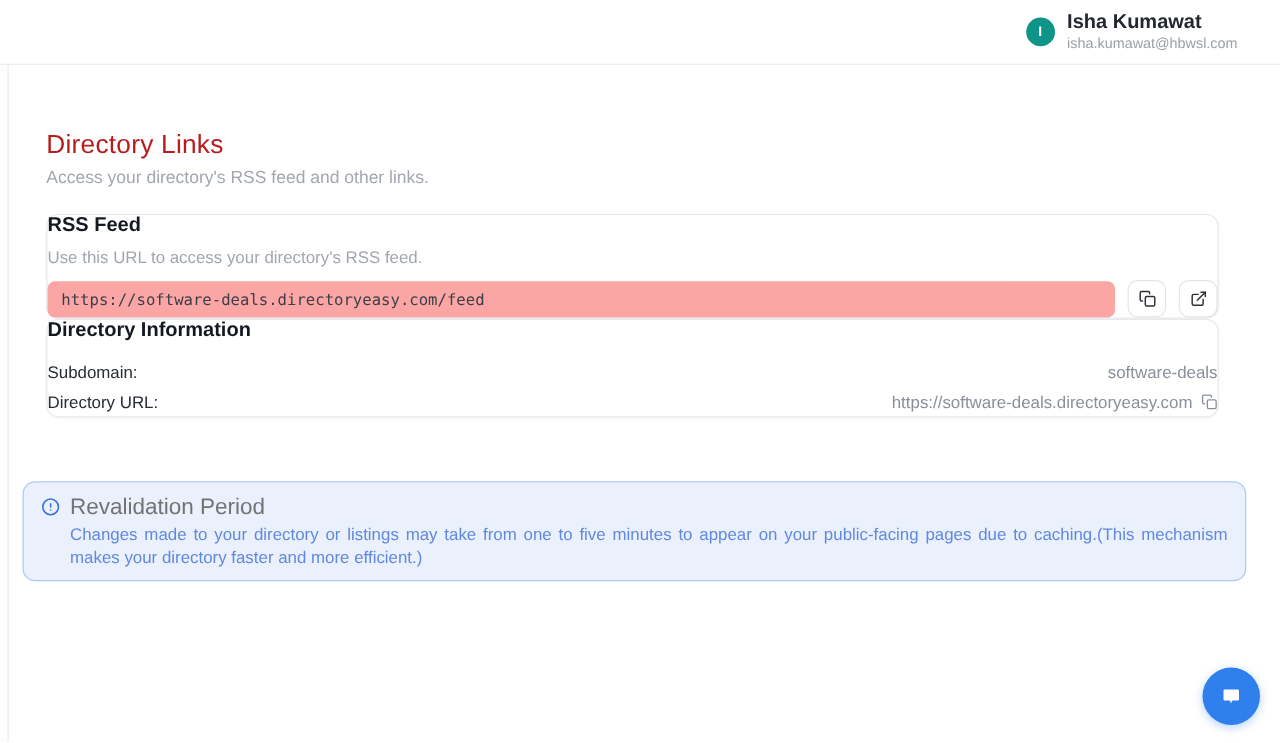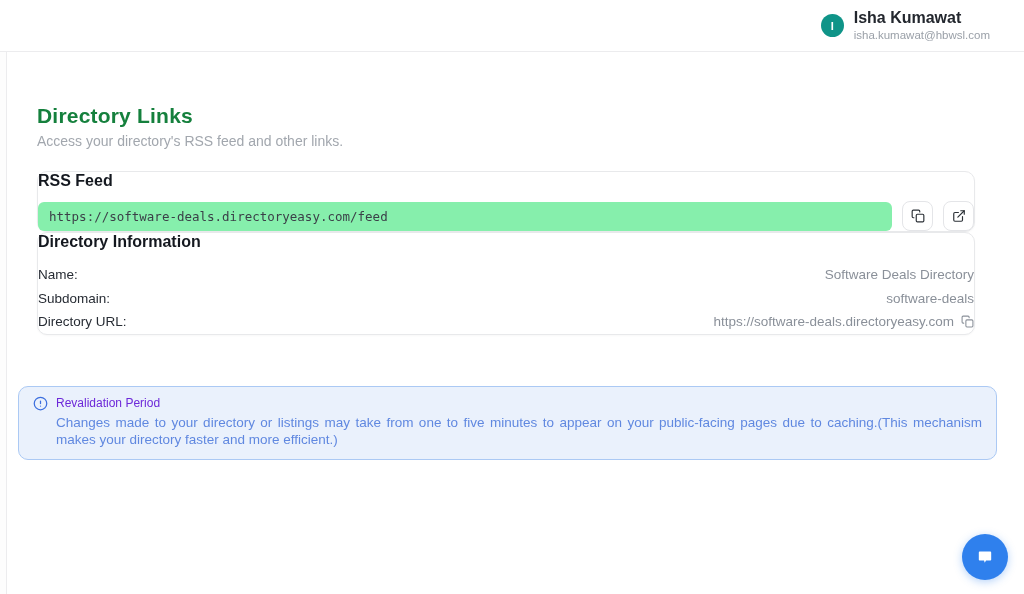--- a/index.html
+++ b/index.html
@@ -40,40 +40,40 @@
   .left-gutter {
     position: absolute;
     left: 0; top: 52px; bottom: 0;
     width: 7px;
     background: #fdfdfd;
     border-right: 1px solid #ececee;
   }
 
   
   .main { padding: 52px 49px 0 37px; }
-  .page-title { font-size: 21px; font-weight: 700; color: #15803d; letter-spacing: .2px; }
+  .page-title { font-size: 21px; font-weight: 400; color: #b91c1c; letter-spacing: .2px; }
   .page-subtitle { margin-top: 5px; font-size: 14px; color: #a2a7ae; }
 
   .card {
     border: 1px solid #e8e9eb;
     border-radius: 10px;
     background: #fff;
     padding: 0;
     box-shadow: 0 1px 2px rgba(16,24,40,.03);
   }
   .card.rss { margin-top: 22px; }
   .card.dirinfo { margin-top: 0; }
   .card-title { font-size: 16px; font-weight: 700; color: #14181f; }
   .card-desc { margin-top: 8px; font-size: 13.5px; color: #a2a7ae; }
 
   .url-row { margin-top: 11px; display: flex; align-items: center; gap: 10px; }
   .url-input {
     flex: 1;
     height: 29px;
-    background: #86efac;
+    background: #fca5a5;
     border: none;
     border-radius: 6px;
     padding: 0 11px;
     font-family: "DejaVu Sans Mono", "Liberation Mono", monospace;
     font-size: 12.5px;
     color: #3b4048;
     outline: none;
   }
   .icon-btn {
     width: 31px; height: 30px;
@@ -98,21 +98,21 @@
 
   
   .notice {
     margin: 51px -22px 0 -19px;
     background: #eaf1fc;
     border: 1px solid #abc9f4;
     border-radius: 10px;
     padding: 9px 14px 10px 14px;
   }
   .notice-head { display: flex; align-items: center; gap: 8px; }
-  .notice-title { font-size: 12px; font-weight: 500; color: #6d28d9; }
+  .notice-title { font-size: 18px; font-weight: 500; color: #737373; }
   .notice-body {
     margin: 3px 0 0 23px;
     font-size: 13.5px;
     line-height: 17.5px;
     color: #6088e0;
     text-align: justify;
   }
   .info-glyph { color: #3b6ede; display: inline-flex; }
 
   
@@ -143,20 +143,21 @@
 
 <div class="left-gutter"></div>
 
 <main class="main">
 
   <h1 class="page-title">Directory Links</h1>
   <p class="page-subtitle">Access your directory's RSS feed and other links.</p>
 
   <section class="card rss">
     <h2 class="card-title">RSS Feed</h2>
+    <p class="card-desc">Use this URL to access your directory's RSS feed.</p>
     <div class="url-row">
       <input class="url-input" readonly="" value="https://software-deals.directoryeasy.com/feed" style="">
       <button class="icon-btn">
         <span style="display:inline-flex">
           <svg width="14" height="14" viewBox="0 0 24 24" fill="none" stroke="currentColor" stroke-width="2" stroke-linecap="round" stroke-linejoin="round">
             <rect x="9" y="9" width="13" height="13" rx="2"></rect>
             <path d="M5 15H4a2 2 0 0 1-2-2V4a2 2 0 0 1 2-2h9a2 2 0 0 1 2 2v1"></path>
           </svg>
         </span>
       </button>
@@ -169,24 +170,20 @@
           </svg>
         </span>
       </button>
     </div>
   </section>
 
   <section class="card dirinfo">
     <h2 class="card-title">Directory Information</h2>
     <div class="info-rows">
 
-      <div class="info-row">
-        <span class="info-label">Name:</span>
-        <span class="info-value">Software Deals Directory</span>
-      </div>
 
       <div class="info-row">
         <span class="info-label">Subdomain:</span>
         <span class="info-value">software-deals</span>
       </div>
 
 
       <div class="info-row">
         <span class="info-label">Directory URL:</span>
         <span class="info-value">

